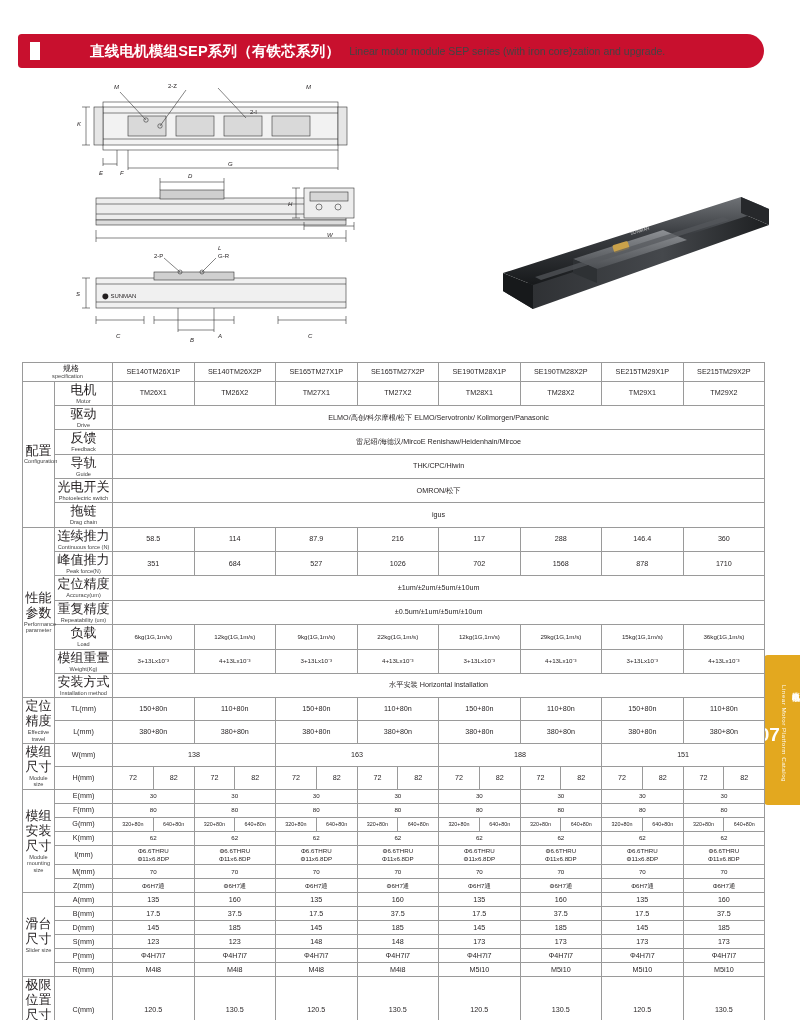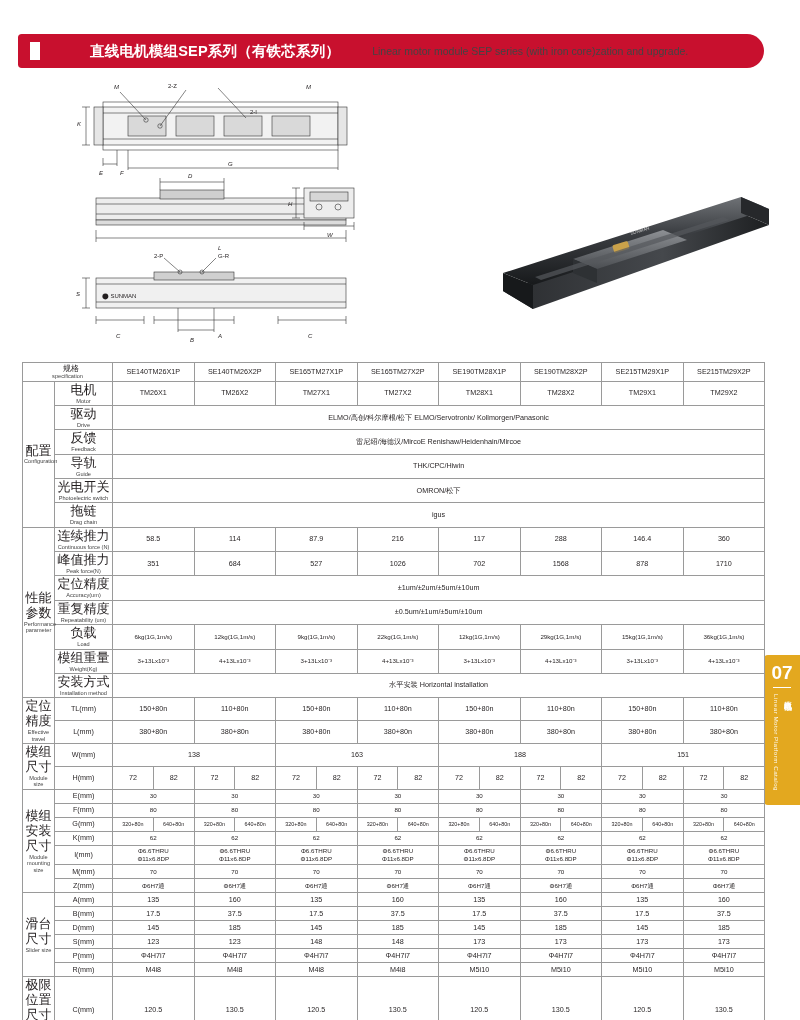--- a/index.html
+++ b/index.html
@@ -23,21 +23,21 @@
     color:#ffffff;
   }
   .banner .bar {
     width:10px; height:18px; background:#ffffff; margin-left:12px; margin-right:14px;
     display:inline-block;
   }
   .banner .cn {
     font-size:14.5px; font-weight:bold; letter-spacing:.2px; white-space:nowrap;margin-left:36px;
   }
   .banner .en {
-    font-size:10.5px; margin-left:32px; white-space:nowrap; font-weight:normal;
+    font-size:10.5px; margin-left:9px; white-space:nowrap; font-weight:normal;
   }
 
   
   .drawings { position:absolute; left:18px; top:78px; width:746px; height:275px; }
   .draw-photo { position:absolute; left:455px; top:95px; width:300px; height:145px; }
 
   svg.tech { display:block; }
 
   
   .tablewrap { position:absolute; left:22px; top:362px; width:742px; }
@@ -63,21 +63,21 @@
   .hdr .cn { font-size:8px;padding-left:7px; }
   .small { font-size:6.2px; }
   .tiny { font-size:5.4px; }
 
   
   .sidetab {
     position:absolute; right:0; top:655px; width:36px; height:150px;
     background:#e3a81f;
     border-radius:4px 0 0 4px;
     color:#ffffff;
-    display:flex; flex-direction:column; align-items:center; padding-top:8px;
+    display:flex; flex-direction:row; align-items:center; padding-top:8px;justify-content:flex-end;
   }
   .sidetab .num { font-size:19px; font-weight:bold; line-height:1; }
   .sidetab .rule { width:18px; height:1px; background:#fff; margin:5px 0 6px; }
   .sidetab .vtxt {
     writing-mode: vertical-rl;
     font-size:8px;
     line-height:1.35;
     letter-spacing:.5px;
     text-align:left;
   }

